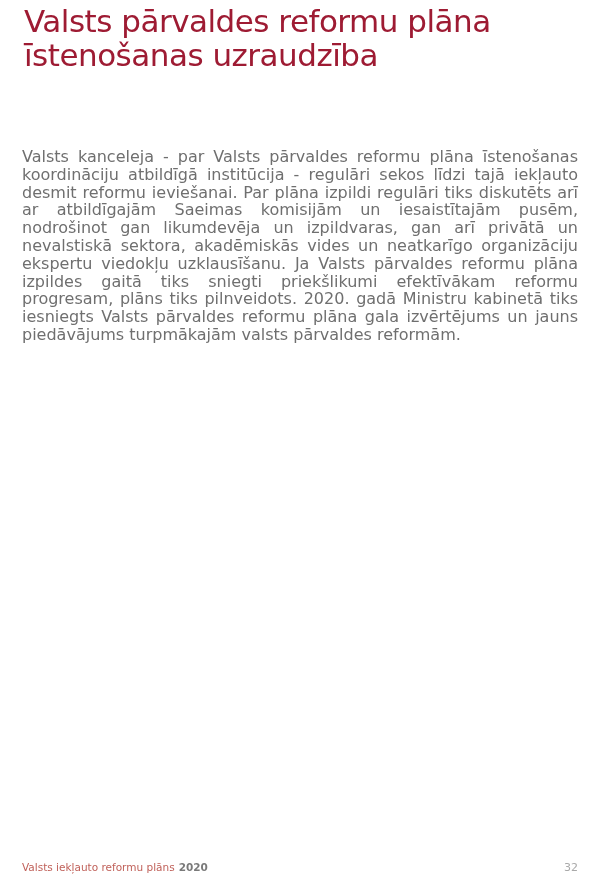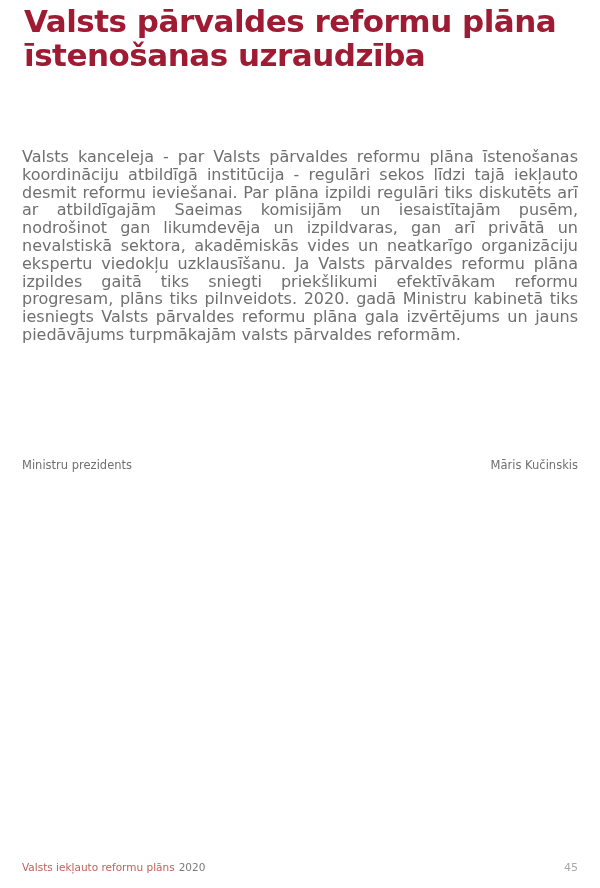--- a/index.html
+++ b/index.html
@@ -16,21 +16,21 @@
     font-family: "DejaVu Sans", "Liberation Sans", sans-serif;
   }
   .heading {
     position: absolute;
     left: 24px;
     top: 4px;
     width: 545px;
     margin: 0;
     font-size: 31px;
     line-height: 34px;
-    font-weight: bold;
+    font-weight: normal;
     letter-spacing: -0.5px;
     color: var(--heading, #9e1b33);
     font-family: "DejaVu Sans", "Liberation Sans", sans-serif;
   }
   .body-paragraph {
     position: absolute;
     left: 22px;
     top: 148px;
     width: 556px;
     margin: 0;
@@ -58,42 +58,38 @@
     display: flex;
     justify-content: space-between;
     align-items: baseline;
     font-size: 10.5px;
   }
   .footer-doc-title {
     color: var(--footer_red, #c0615a);
   }
   .footer-year {
     color: var(--footer_year, #7a7a7a);
-    font-weight: normal;
+    font-weight: bold;
     margin-left: 4px;
   }
   .page-number {
     color: var(--page_number, #a9a9a9);
     font-size: 11px;
   }
 </style>
 </head>
 <body>
 
 <div class="page">
 
   <h1 class="heading">Valsts pārvaldes reformu plāna īstenošanas uzraudzība</h1>
 
   <p class="body-paragraph">Valsts kanceleja - par Valsts pārvaldes reformu plāna īstenošanas koordināciju atbildīgā institūcija - regulāri sekos līdzi tajā iekļauto desmit reformu ieviešanai. Par plāna izpildi regulāri tiks diskutēts arī ar atbildīgajām Saeimas komisijām un iesaistītajām pusēm, nodrošinot gan likumdevēja un izpildvaras, gan arī privātā un nevalstiskā sektora, akadēmiskās vides un neatkarīgo organizāciju ekspertu viedokļu uzklausīšanu. Ja Valsts pārvaldes reformu plāna izpildes gaitā tiks sniegti priekšlikumi efektīvākam reformu progresam, plāns tiks pilnveidots. 2020. gadā Ministru kabinetā tiks iesniegts Valsts pārvaldes reformu plāna gala izvērtējums un jauns piedāvājums turpmākajām valsts pārvaldes reformām.</p>
 
-  <div class="signature-row">
-    <span>Ministru prezidents</span>
-    <span>Māris Kučinskis</span>
-  </div>
 
   <div class="footer-row">
     <span>
       <span class="footer-doc-title">Valsts iekļauto reformu plāns</span><span class="footer-year">2020</span>
     </span>
-    <span class="page-number">45</span>
+    <span class="page-number">32</span>
   </div>
 
 </div>
 
 </body></html>

